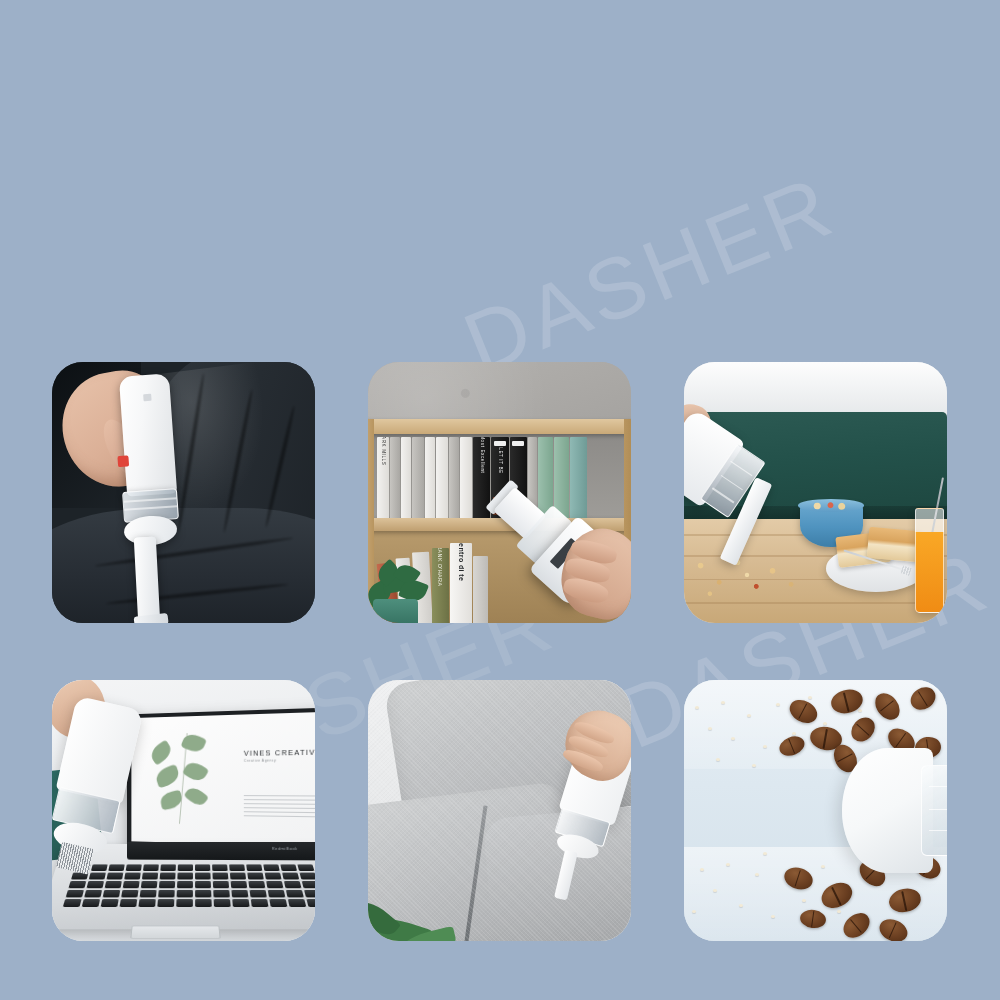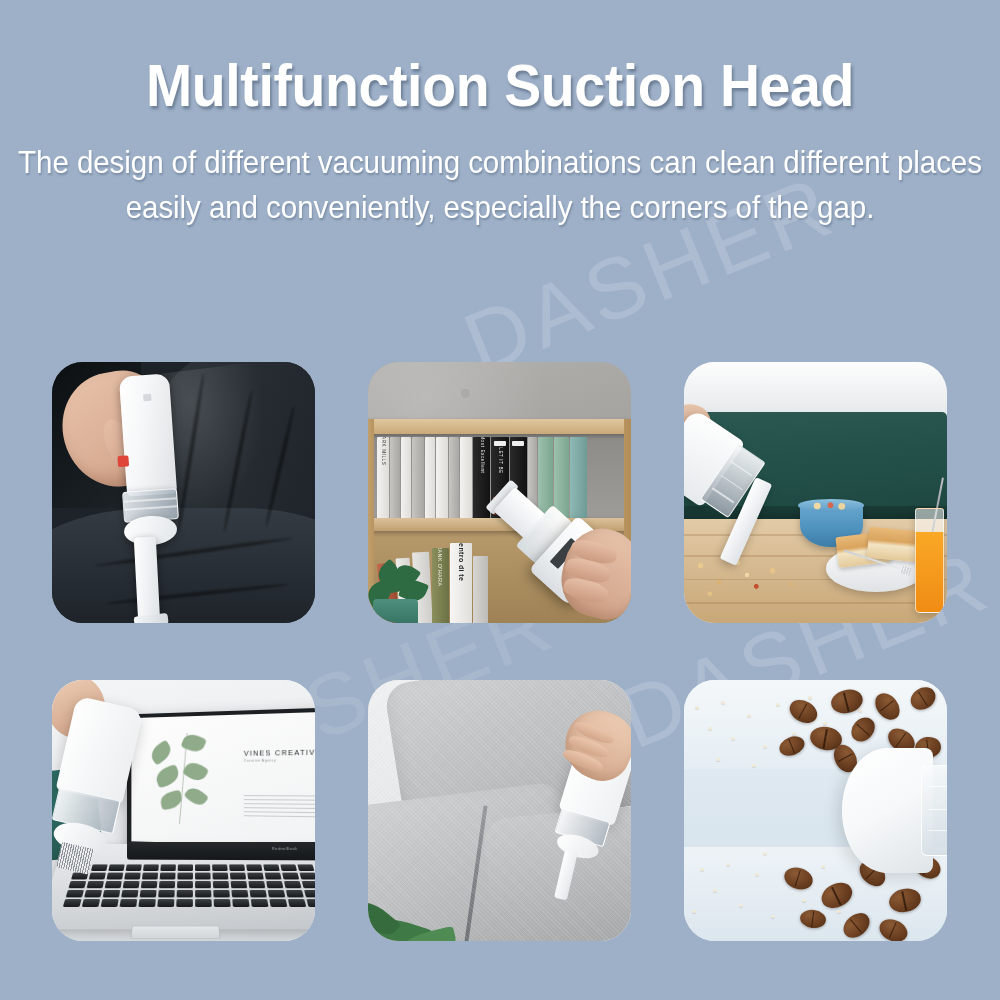--- a/index.html
+++ b/index.html
@@ -646,24 +646,20 @@
 </style>
 </head>
 <body>
 
 <div id="page">
 
   <div class="wm wm-1">DASHER</div>
   <div class="wm wm-2">DASHER</div>
   <div class="wm wm-3">DASHER</div>
 
-  <div class="header">
-    <h1 class="title">Multifunction Suction Head</h1>
-    <p class="subtitle">The design of different vacuuming combinations can clean different places easily and conveniently, especially the corners of the gap.</p>
-  </div>
 
   <div class="grid">
 
     <div class="tile t1">
       <div class="scene">
         <div class="seat-back"></div>
         <div class="seat-hl"></div>
         <div class="seat-base"></div>
         <div class="seat-crease cr1"></div>
         <div class="seat-crease cr2"></div>

